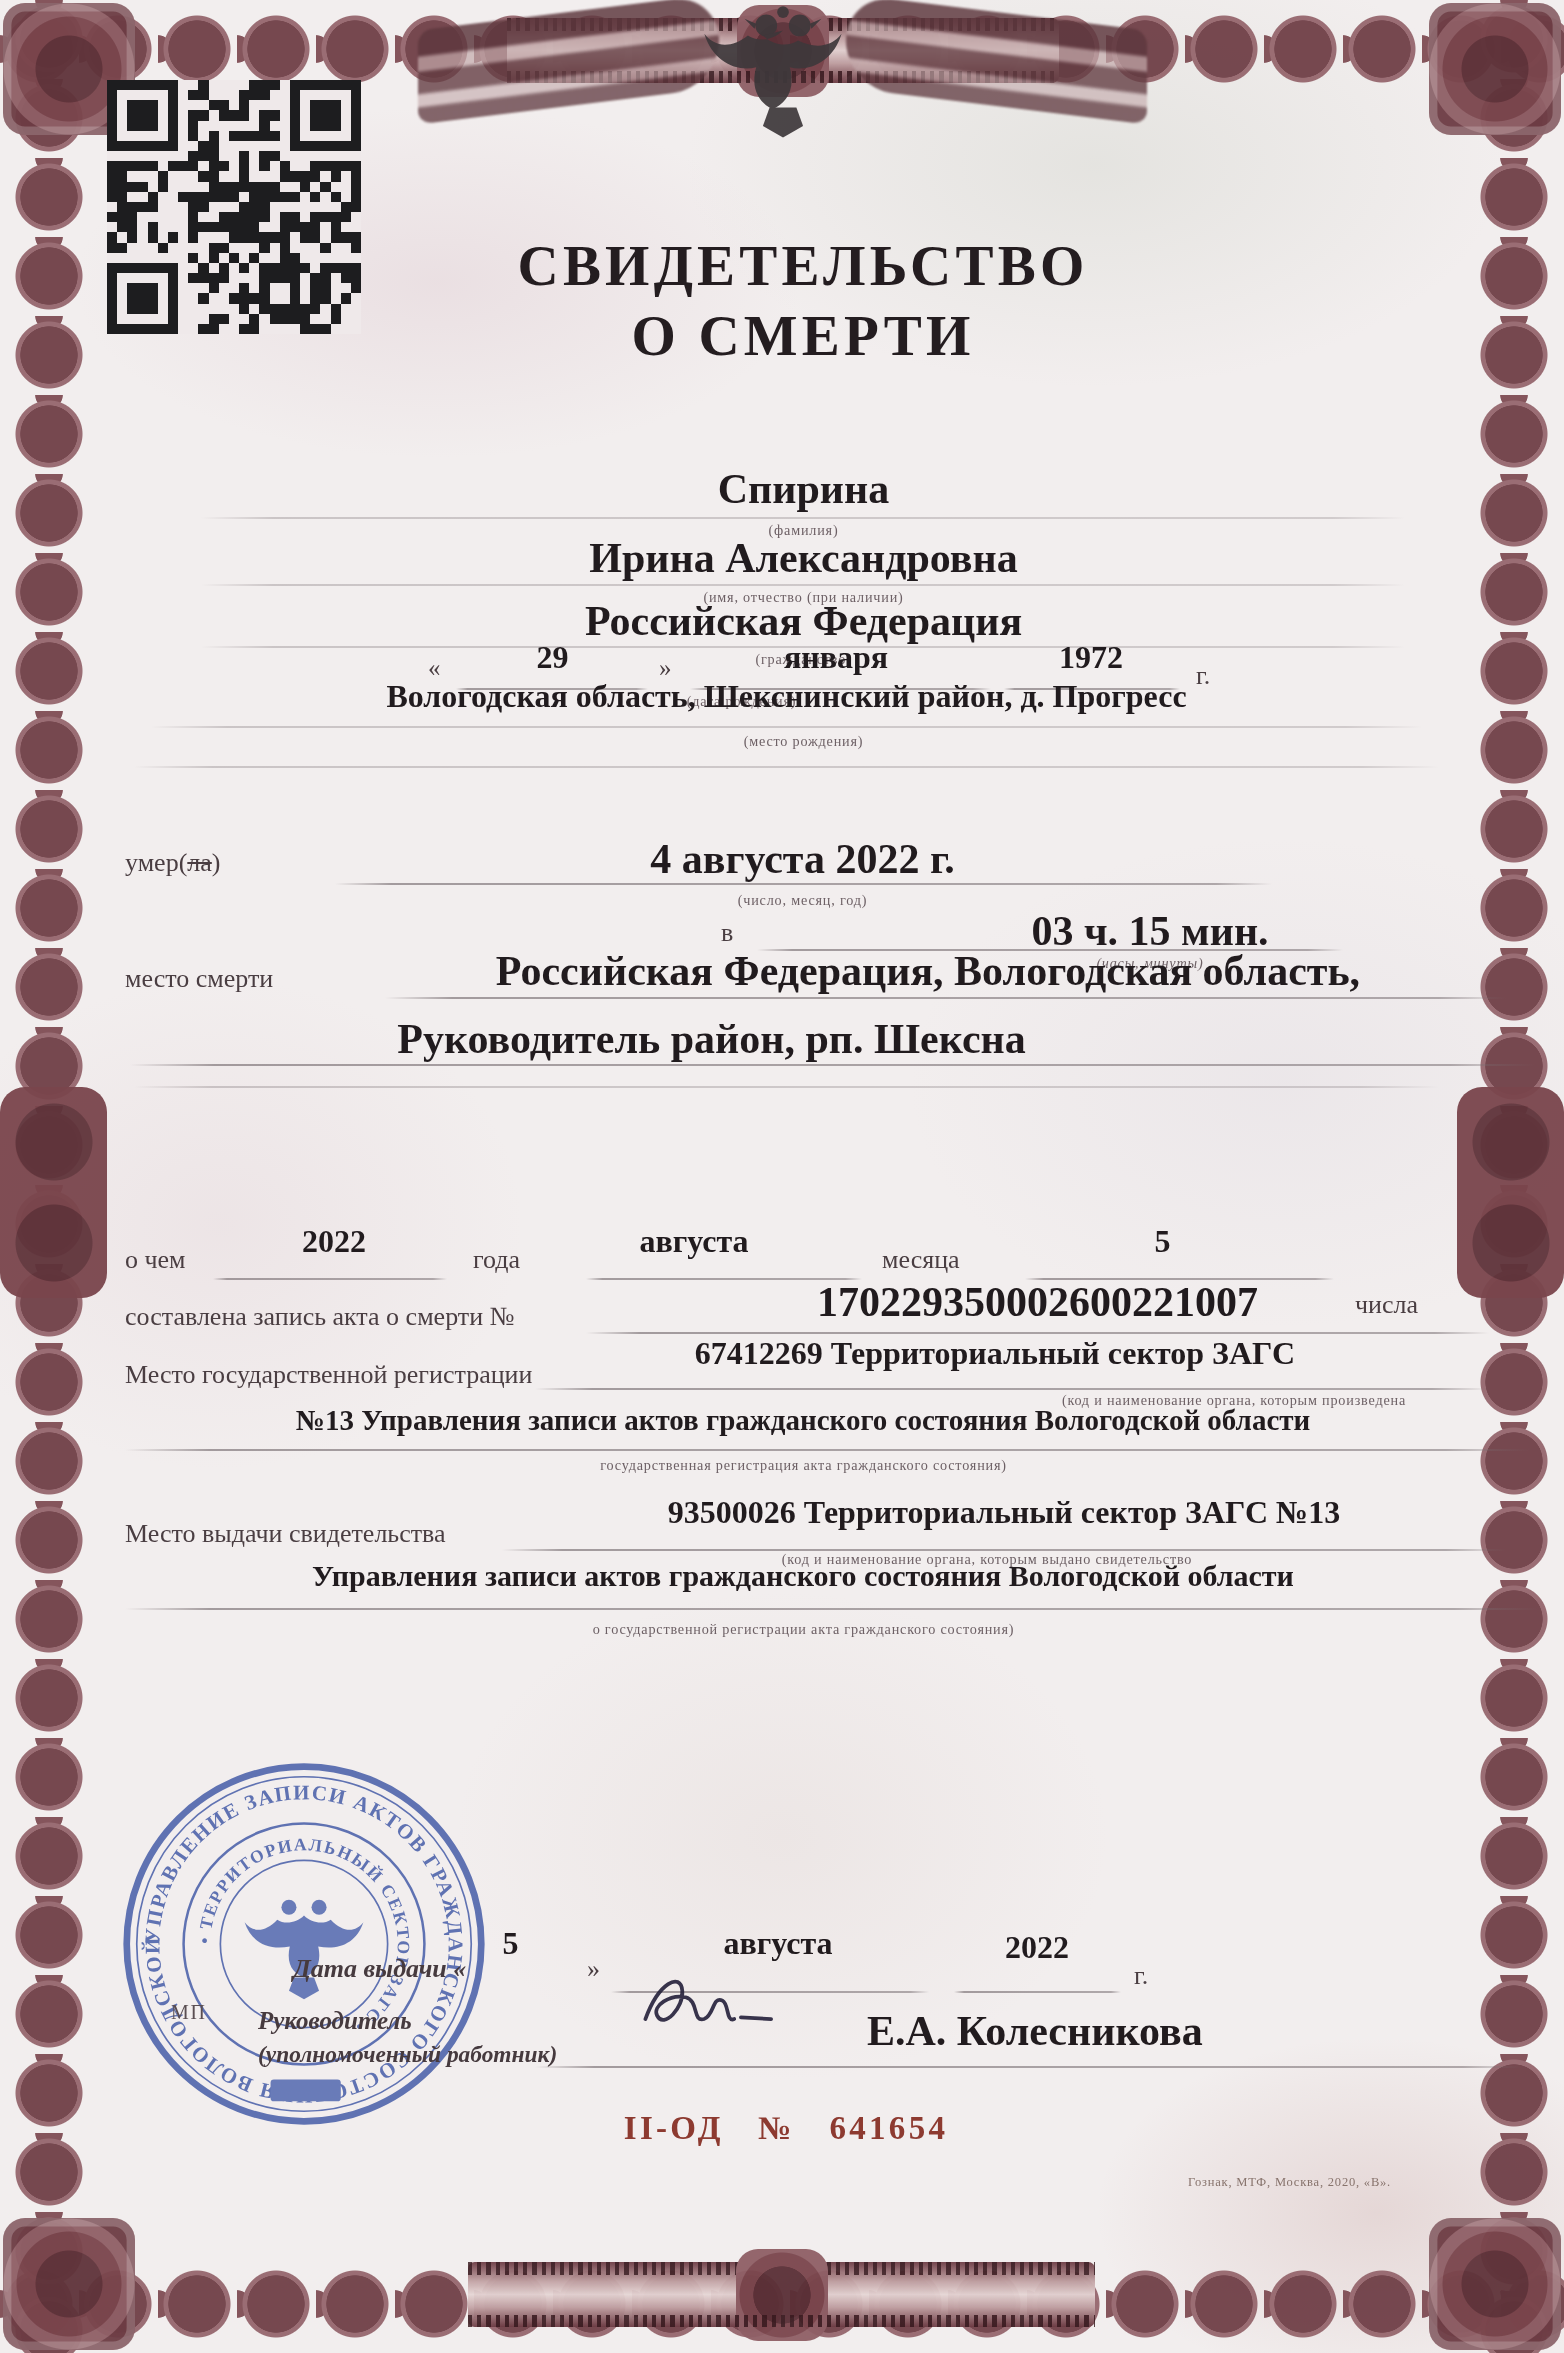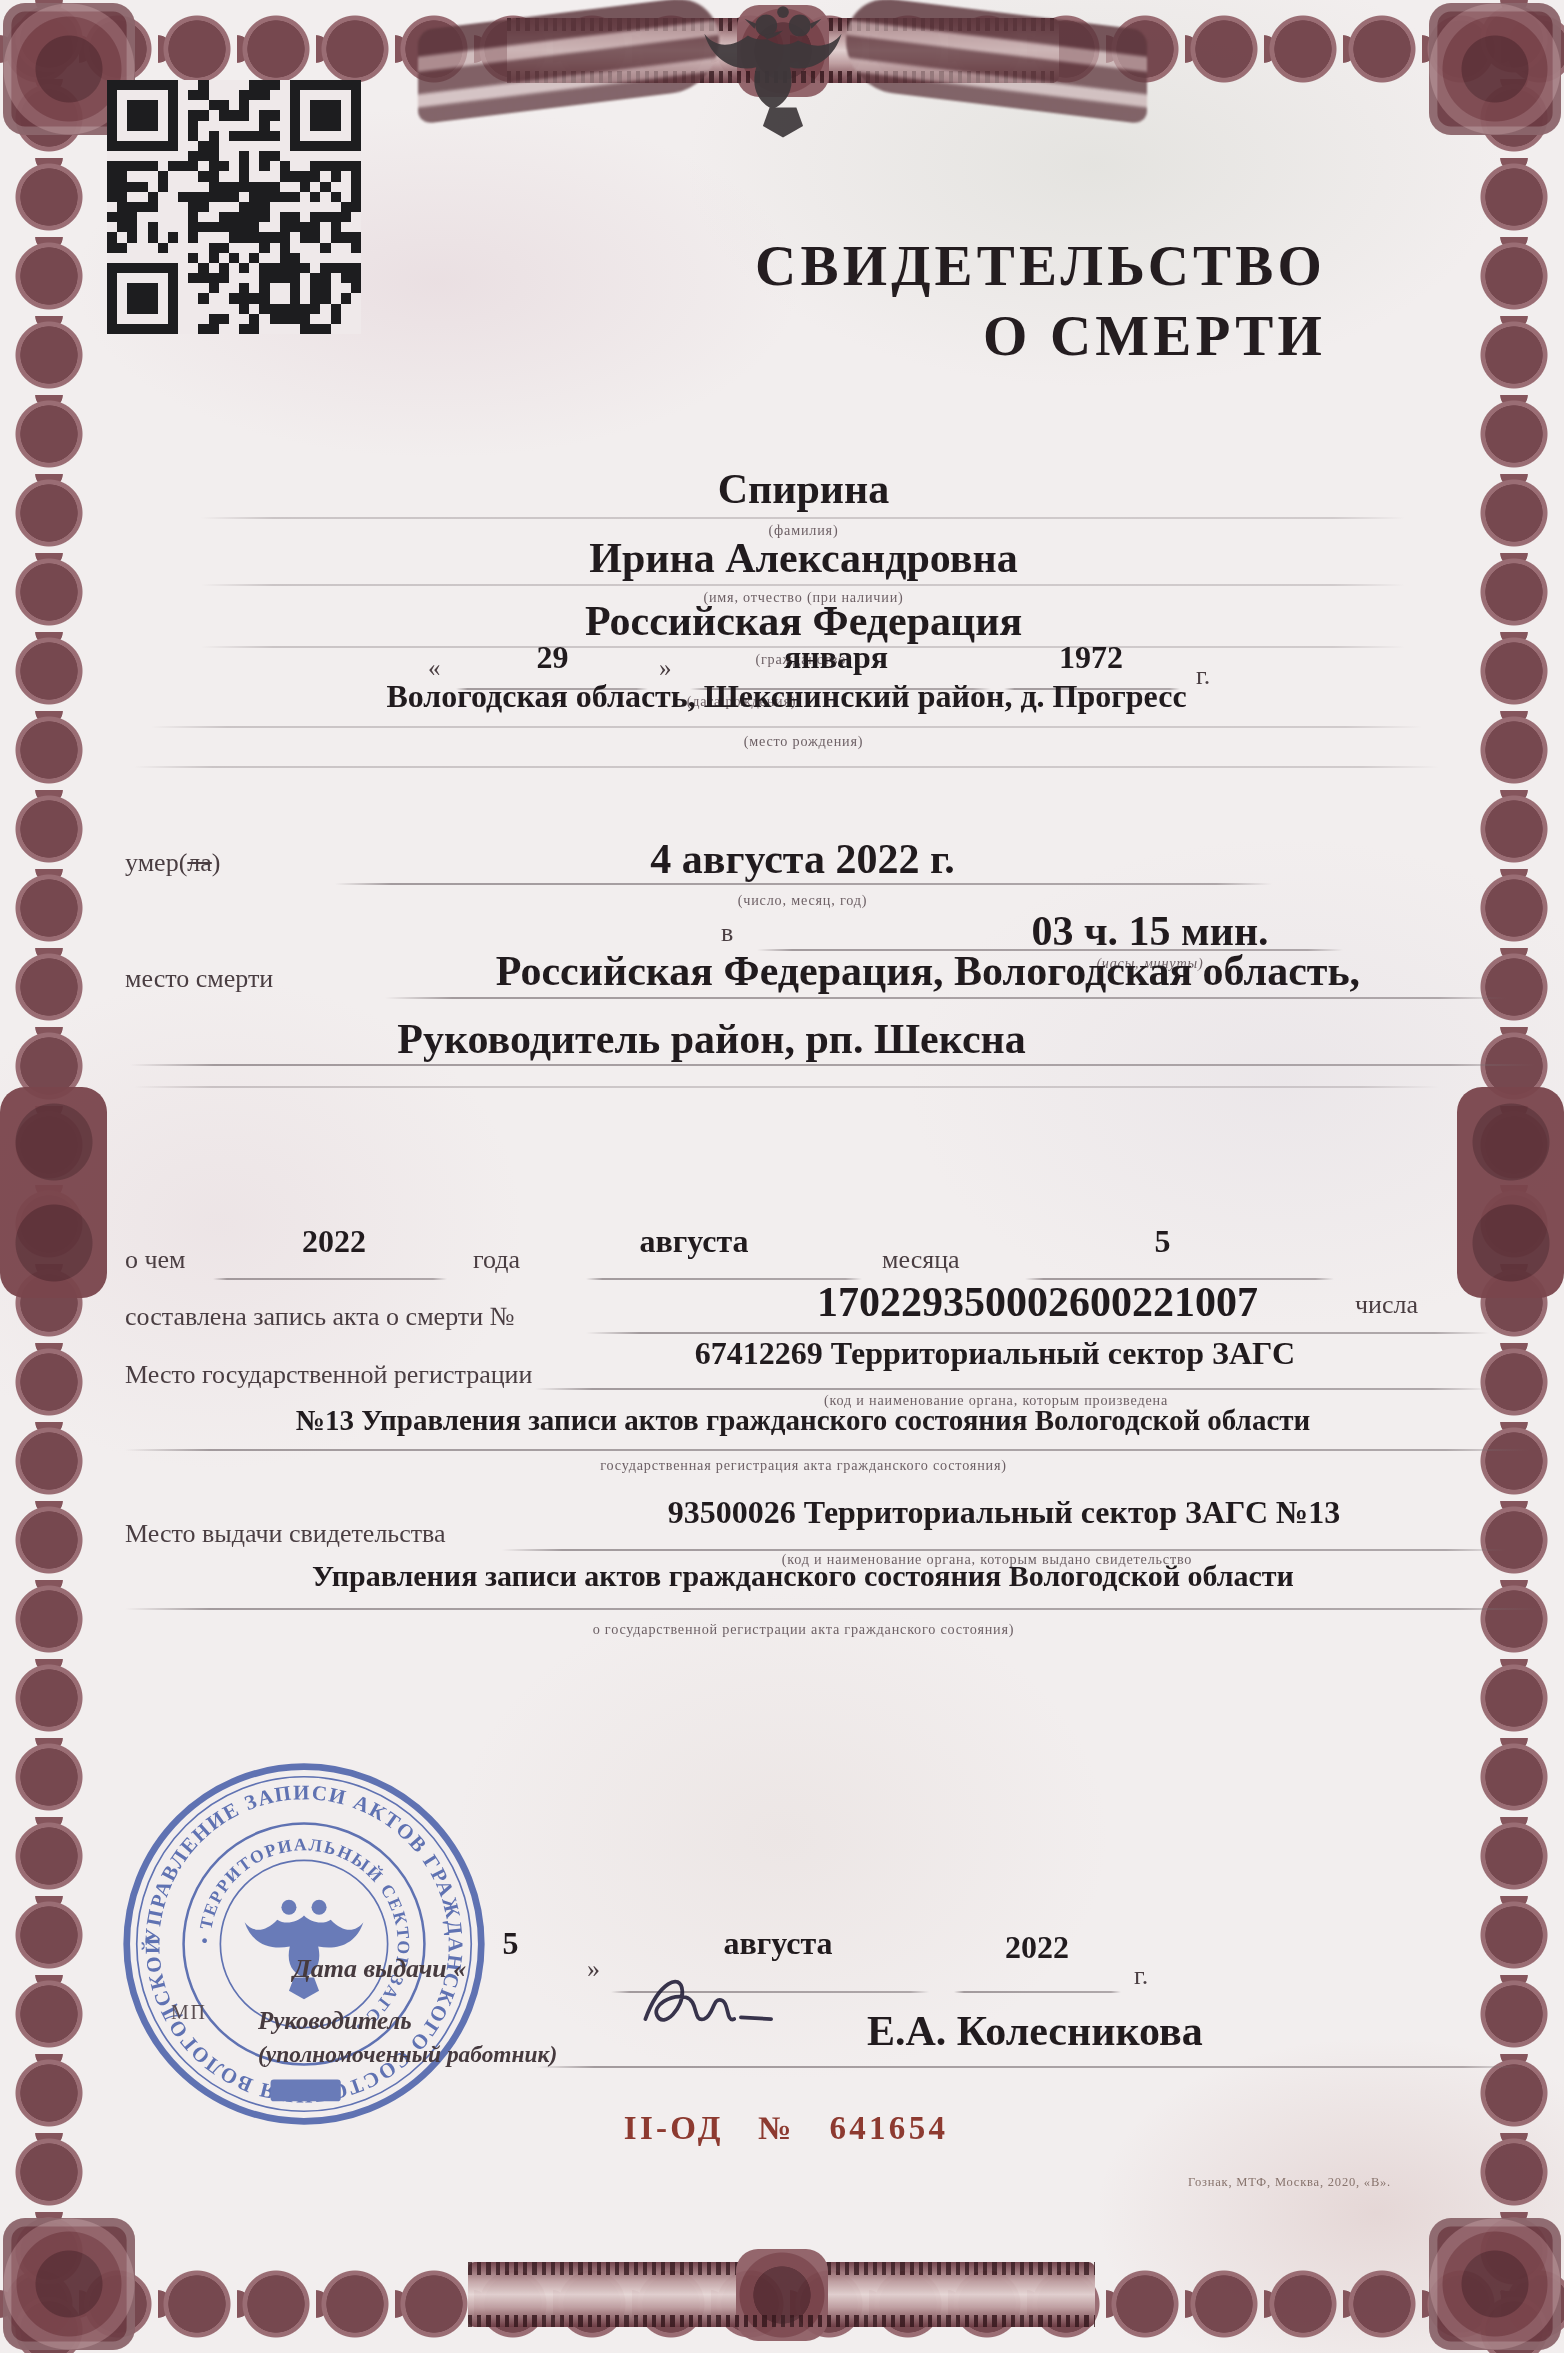--- a/index.html
+++ b/index.html
@@ -57,21 +57,21 @@
     border-radius:15px 50px 50px 15px;}
   .ribL{left:418px;transform:skewY(-7deg);}
   .ribR{left:846px;transform:skewY(7deg) scaleX(-1);}
   .eagle-top{position:absolute;left:701px;top:1.7px;opacity:.92;filter:blur(0.5px);}
   
   .qr{position:absolute;left:107px;top:80px;width:254px;height:254px;background:#efe9ea;filter:blur(0.3px);}
   .qr svg{display:block;}
   
   .t{position:absolute;white-space:nowrap;}
   .ctr{text-align:center;}
-  .title{font-weight:bold;font-size:57px;letter-spacing:4.2px;color:#241d20;text-align:right;}
+  .title{font-weight:bold;font-size:57px;letter-spacing:4.2px;color:#241d20;}
   .val{font-weight:bold;color:#211b1e;font-size:32px;}
   .big{font-size:42px;}
   .lbl{font-size:26px;color:#4a3e42;}
   .cap{font-size:14.2px;color:#6d6065;letter-spacing:0.8px;}
   .ital{font-style:italic;font-weight:bold;color:#463a3e;}
   .rule{position:absolute;height:1.7px;background:linear-gradient(90deg, rgba(120,110,114,0) 0, rgba(120,110,114,.65) 6%, rgba(120,110,114,.55) 94%, rgba(120,110,114,0) 100%);}
   .rule.faint{opacity:.5;}
   .series{font-size:33px;font-weight:bold;color:#8d3a30;letter-spacing:3.3px;}
   .fineprint{font-size:12.5px;color:#87736c;letter-spacing:0.8px;}
   .strike{text-decoration:line-through;}
@@ -424,21 +424,21 @@
 <div class="rule" style="left:1025px;top:1278px;width:309px;"></div>
 <div class="t lbl" style="left:1355px;top:1290px;">числа</div>
 
 <div class="t lbl" style="left:125px;top:1302px;">составлена запись акта о смерти №</div>
 <div class="t val big ctr" style="left:753px;top:1278px;width:569px;">170229350002600221007</div>
 <div class="rule" style="left:586px;top:1332px;width:903px;"></div>
 
 <div class="t val ctr" style="left:602px;top:1335px;width:786px;">67412269 Территориальный сектор ЗАГС</div>
 <div class="t lbl" style="left:125px;top:1360px;">Место государственной регистрации</div>
 <div class="rule" style="left:535px;top:1388px;width:954px;"></div>
-<div class="t cap ctr" style="left:586px;top:1392px;width:820px;">(код и наименование органа, которым произведена</div>
+<div class="t cap ctr" style="left:586px;top:1392px;width:820px;text-align:right;">(код и наименование органа, которым произведена</div>
 <div class="t val ctr" style="left:117px;top:1404px;width:1372px;font-size:29px;">№13 Управления записи актов гражданского состояния Вологодской области</div>
 <div class="rule" style="left:125px;top:1449px;width:1405px;"></div>
 <div class="t cap ctr" style="left:197px;top:1457px;width:1213px;">государственная регистрация акта гражданского состояния)</div>
 
 <div class="t val ctr" style="left:586px;top:1494px;width:836px;">93500026 Территориальный сектор ЗАГС №13</div>
 <div class="t lbl" style="left:125px;top:1519px;">Место выдачи свидетельства</div>
 <div class="rule" style="left:502px;top:1549px;width:1004px;"></div>
 <div class="t cap ctr" style="left:569px;top:1551px;width:836px;">(код и наименование органа, которым выдано свидетельство</div>
 <div class="t val ctr" style="left:117px;top:1559px;width:1372px;font-size:30px;">Управления записи актов гражданского состояния Вологодской области</div>
 <div class="rule" style="left:125px;top:1608px;width:1414px;"></div>

